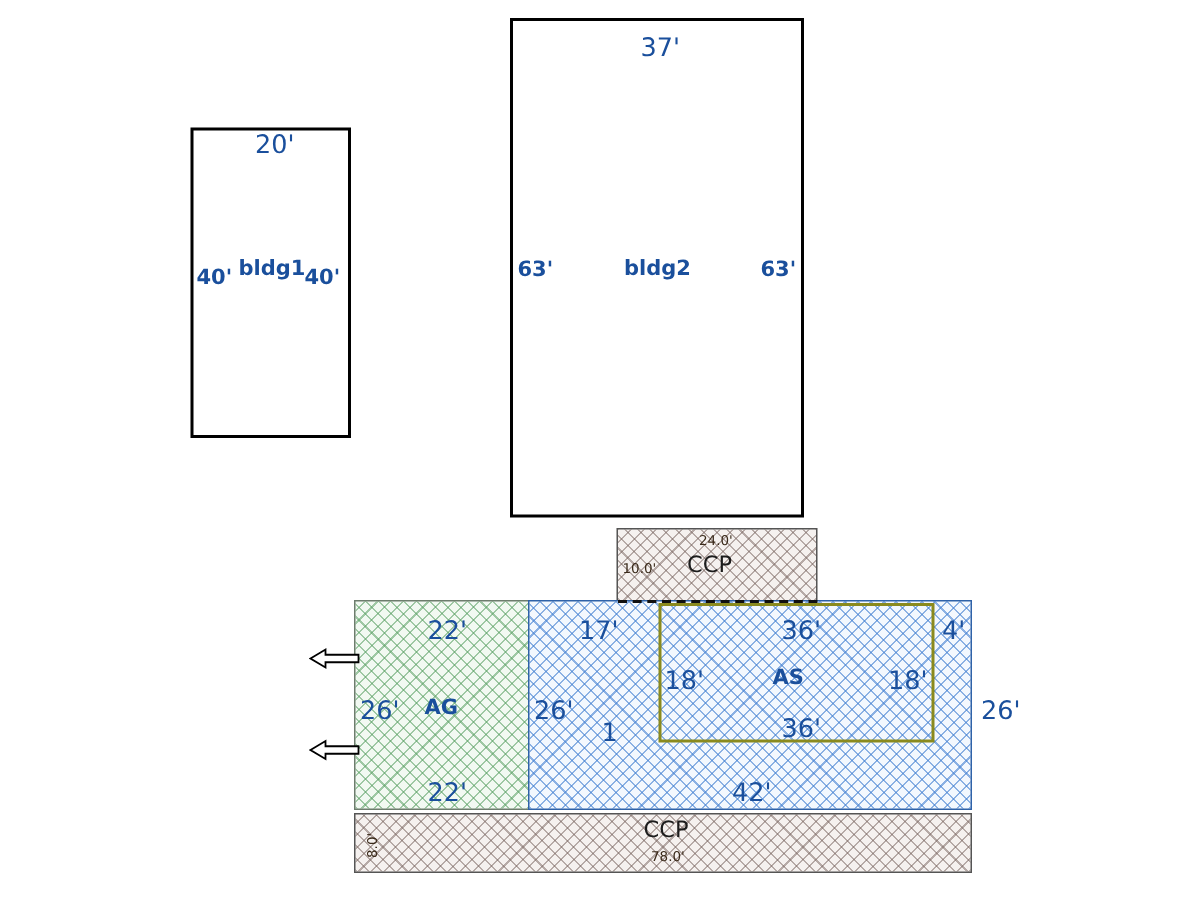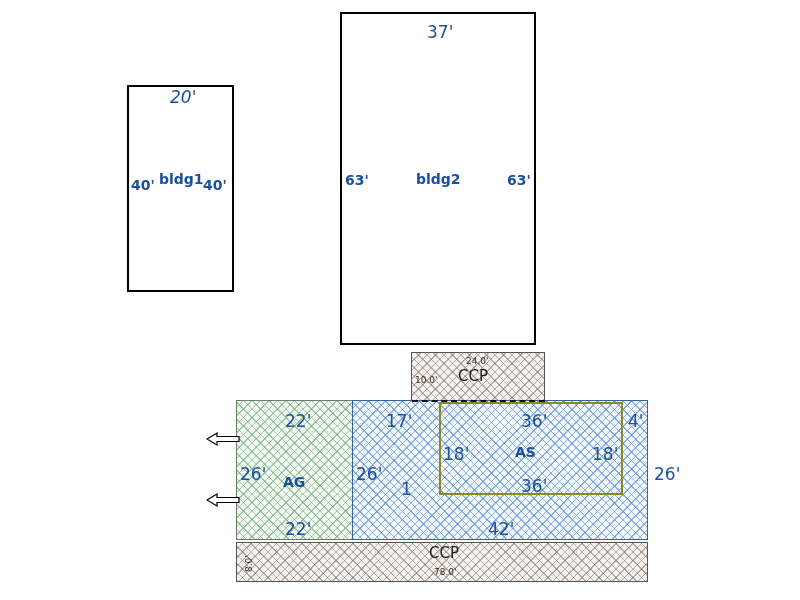--- a/index.html
+++ b/index.html
@@ -101,21 +101,21 @@
 
   .arrow-svg { position: absolute; }
 </style>
 </head>
 <body>
 
 <div id="canvas">
 
   <div class="bldg" style="left:127px; top:85px; width:107px; height:207px;">
   </div>
-  <div class="label" style="left:170px; top:89px;font-style:italic;">20'</div>
+  <div class="label" style="left:170px; top:89px;">20'</div>
   <div class="label big" style="left:131px; top:178px;">40'</div>
   <div class="label big" style="left:159px; top:172px;text-align:center;">bldg1</div>
   <div class="label big" style="left:203px; top:178px;">40'</div>
 
   <div class="bldg" style="left:340px; top:12px; width:196px; height:333px;">
   </div>
   <div class="label" style="left:427px; top:24px;">37'</div>
   <div class="label big" style="left:345px; top:173px;">63'</div>
   <div class="label big" style="left:416px; top:172px;text-align:right;">bldg2</div>
   <div class="label big" style="left:507px; top:173px;">63'</div>
@@ -123,21 +123,21 @@
   <div class="region region-ccp" style="left:411px; top:352px; width:134px; height:49px;">
   </div>
   <div class="label-ccp-sm" style="left:466px; top:357px;">24.0'</div>
   <div class="label-ccp-sm" style="left:415px; top:376px;">10.0'</div>
   <div class="label-ccp" style="left:458px; top:369px;">CCP</div>
 
   <div class="region region-ag" style="left:236px; top:400px; width:117px; height:140px;">
   </div>
   <div class="label" style="left:285px; top:413px;">22'</div>
   <div class="label" style="left:240px; top:466px;">26'</div>
-  <div class="label big" style="left:283px; top:475px;">AG</div>
+  <div class="label big" style="left:283px; top:465px;">AG</div>
   <div class="label" style="left:285px; top:521px;">22'</div>
 
   <div class="region region-blue" style="left:352px; top:400px; width:296px; height:140px;">
   </div>
   <div class="label" style="left:386px; top:413px;">17'</div>
   <div class="label" style="left:628px; top:413px;">4'</div>
   <div class="label" style="left:356px; top:466px;">26'</div>
   <div class="label" style="left:401px; top:481px;">1</div>
   <div class="label" style="left:654px; top:466px;">26'</div>
   <div class="label" style="left:488px; top:521px;">42'</div>

